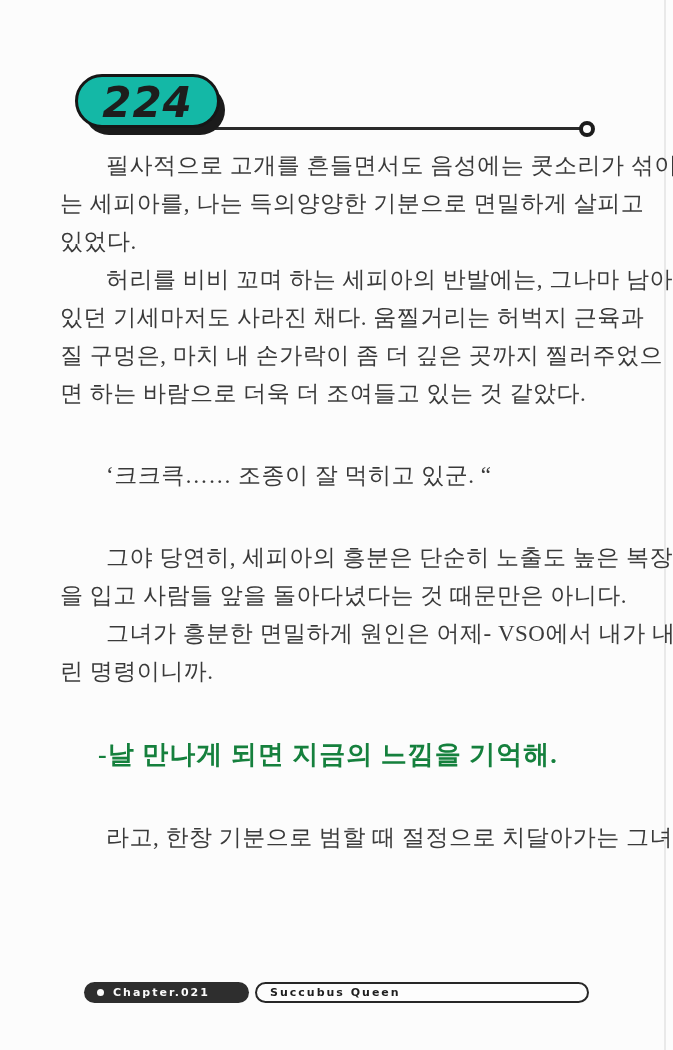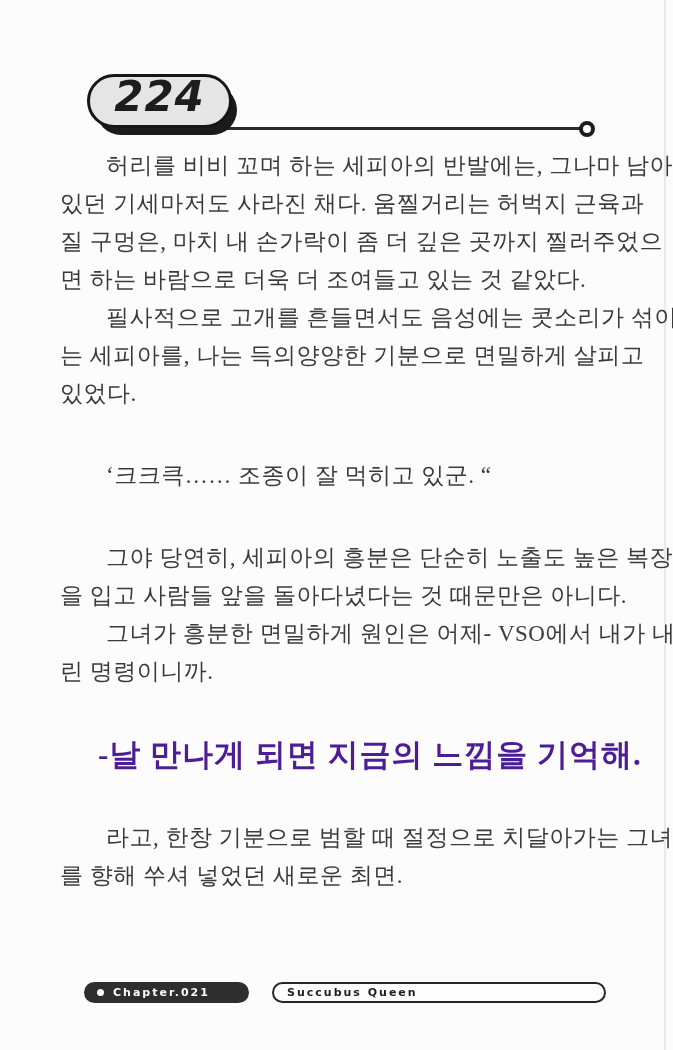--- a/index.html
+++ b/index.html
@@ -35,29 +35,29 @@
     position: absolute;
     left: 579px; top: 121px;
     width: 8px; height: 8px;
     background: #fdfdfd;
     border: 4px solid #1c1c1c;
     border-radius: 50%;
     z-index: 2;
   }
   .page-badge {
     position: absolute;
-    left: 87px; top: 74px;
+    left: 75px; top: 74px;
     width: 139px; height: 48px;
-    background: #e5e5e5;
+    background: #14b8a6;
     border: 3px solid #161616;
     border-radius: 27px;
     box-shadow: 7px 9px 0 -2px #1b1b1b;
     z-index: 3;
     display: flex;
-    align-items: flex-start;
+    align-items: flex-end;
     justify-content: center;
   }
   .page-badge .num {
     font-family: "DejaVu Sans", "Liberation Sans", sans-serif;
     font-style: italic;
     font-weight: bold;
     font-size: 42px;
     line-height: 1;
     color: #1d1d1d;
     letter-spacing: 1px;
@@ -74,23 +74,23 @@
     color: #3a3a3a;
     letter-spacing: 0.5px;
   }
   .block { margin: 0; }
   .block .line { display: block; white-space: nowrap; }
   .b-gap { margin-top: 44px; }
   .t-body .line.first,
   .t-quote .line.first { padding-left: 46px; }
   .t-emphasis {
     font-weight: bold;
-    font-size: 31px;
+    font-size: 26px;
     line-height: 40px;
-    color: #4c1d95;
+    color: #15803d;
     letter-spacing: 1px;
   }
   .t-emphasis .line.first { padding-left: 38px; }
 
   
   .footer {
     position: absolute;
     left: 0; top: 982px;
     width: 673px; height: 34px;
     font-family: "DejaVu Sans", "Liberation Sans", sans-serif;
@@ -114,21 +114,21 @@
   .chapter-pill .label {
     color: #fbfbfb;
     font-size: 11px;
     font-weight: bold;
     letter-spacing: 2px;
     margin-left: 9px;
     white-space: nowrap;
   }
   .title-pill {
     position: absolute;
-    left: 272px; top: 0;
+    left: 255px; top: 0;
     width: 330px; height: 17px;
     background: #fdfdfd;
     border: 2px solid #272727;
     border-radius: 12px;
     display: flex;
     align-items: center;
   }
   .title-pill .label {
     color: #1e1e1e;
     font-size: 11px;
@@ -146,47 +146,46 @@
   <div class="edge-line"></div>
 
   <div class="header-rule"></div>
   <div class="header-dot"></div>
   <div class="page-badge">
     <span class="num">224</span>
   </div>
 
   <main class="text-content" id="text-content">
       <p class="block t-body">
+        <span class="line first">필사적으로 고개를 흔들면서도 음성에는 콧소리가 섞이</span>
+        <span class="line">는 세피아를, 나는 득의양양한 기분으로 면밀하게 살피고</span>
+        <span class="line">있었다.</span>
+      </p>
+      <p class="block t-body">
         <span class="line first">허리를 비비 꼬며 하는 세피아의 반발에는, 그나마 남아</span>
         <span class="line">있던 기세마저도 사라진 채다. 움찔거리는 허벅지 근육과</span>
         <span class="line">질 구멍은, 마치 내 손가락이 좀 더 깊은 곳까지 찔러주었으</span>
         <span class="line">면 하는 바람으로 더욱 더 조여들고 있는 것 같았다.</span>
-      </p>
-      <p class="block t-body">
-        <span class="line first">필사적으로 고개를 흔들면서도 음성에는 콧소리가 섞이</span>
-        <span class="line">는 세피아를, 나는 득의양양한 기분으로 면밀하게 살피고</span>
-        <span class="line">있었다.</span>
       </p>
       <p class="block t-quote b-gap">
         <span class="line first">‘크크큭…… 조종이 잘 먹히고 있군. “</span>
       </p>
       <p class="block t-body b-gap">
         <span class="line first">그야 당연히, 세피아의 흥분은 단순히 노출도 높은 복장</span>
         <span class="line">을 입고 사람들 앞을 돌아다녔다는 것 때문만은 아니다.</span>
       </p>
       <p class="block t-body">
         <span class="line first">그녀가 흥분한 면밀하게 원인은 어제- VSO에서 내가 내</span>
         <span class="line">린 명령이니까.</span>
       </p>
       <p class="block t-emphasis b-gap">
         <span class="line first">-날 만나게 되면 지금의 느낌을 기억해.</span>
       </p>
       <p class="block t-body b-gap">
         <span class="line first">라고, 한창 기분으로 범할 때 절정으로 치달아가는 그녀</span>
-        <span class="line">를 향해 쑤셔 넣었던 새로운 최면.</span>
       </p>
     </main>
 
   <div class="footer">
     <div class="chapter-pill">
       <span class="dot"></span>
       <span class="label">Chapter.021</span>
     </div>
     <div class="title-pill">
       <span class="label">Succubus Queen</span>

